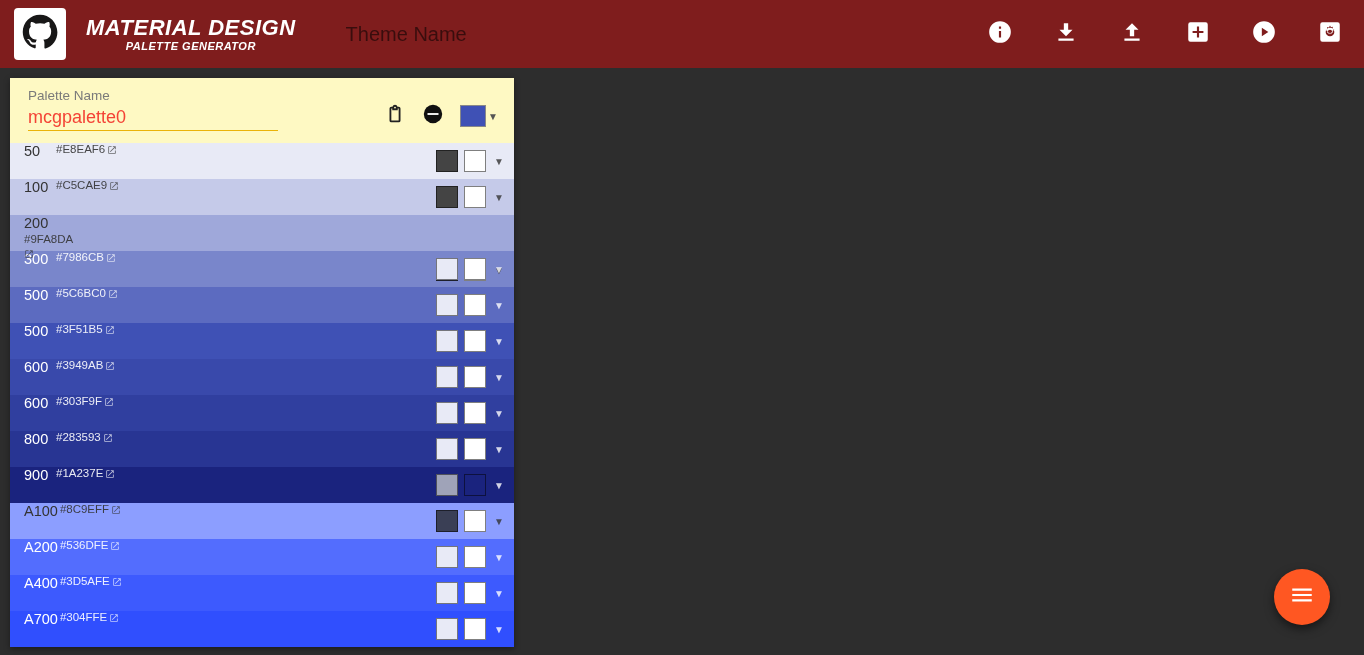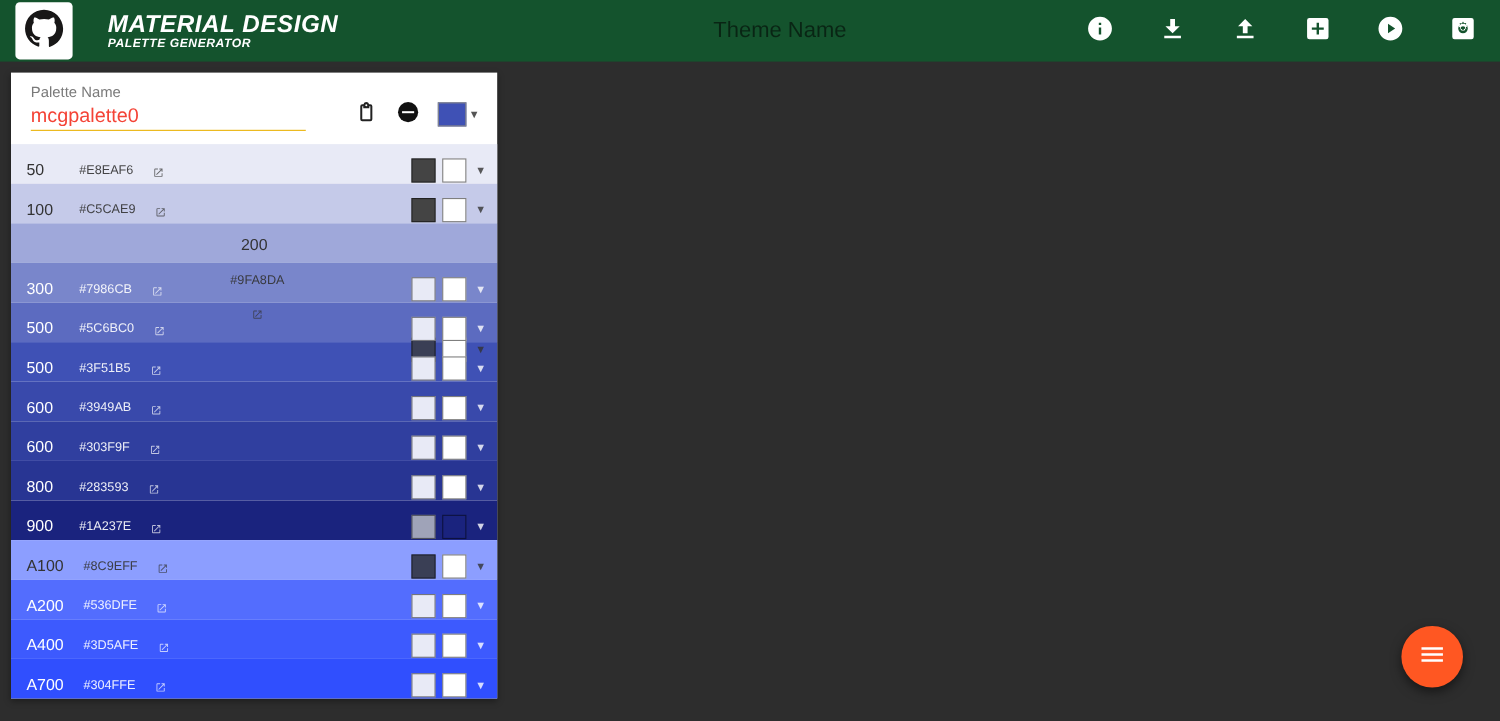--- a/index.html
+++ b/index.html
@@ -1,55 +1,55 @@
 <!DOCTYPE html>
 <html><head>
 <meta charset="utf-8">
 <style>
   * { box-sizing: border-box; margin: 0; padding: 0; }
   html, body { width: 1364px; height: 655px; overflow: hidden; font-family: "Helvetica Neue", Arial, sans-serif; }
   body { background: #2d2d2d; position: relative; }
 
   
   .header {
-    background: #14532d;
-    height: 56px;
+    background: #7f1d1d;
+    height: 68px;
     display: flex;
     align-items: center;
     padding: 0 20px 0 14px;
     color: #fff;
-    gap: 32px;
+    gap: 20px;
     position: relative;
     z-index: 10;
   }
   .github-box {
     width: 52px; height: 52px;
     background: #fff;
     border-radius: 4px;
     display: flex; align-items: center; justify-content: center;
     flex: none;
   }
   .github-box svg { width: 36px; height: 36px; }
   .brand { display: flex; flex-direction: column; line-height: 1; flex: none; }
   .brand .t1 { font-size: 22px; font-weight: 800; font-style: italic; letter-spacing: .5px; }
-  .brand .t2 { font-size: 11px; font-weight: 600; font-style: italic; letter-spacing: .5px; margin-top: 2px; }
+  .brand .t2 { font-size: 11px; font-weight: 600; font-style: italic; letter-spacing: .5px; margin-top: 2px; text-align: center; }
   .theme-name-wrap { flex: 1; padding-left: 30px; }
   .theme-name {
     background: transparent; border: none; outline: none;
-    font-size: 20px; color: #fff; width: 400px; text-align: right;
+    font-size: 20px; color: #fff; width: 400px;
   }
   .theme-name::placeholder { color: rgba(0,0,0,.55); font-weight: 400; }
   .hicons { display: flex; align-items: center; gap: 38px; margin-left: auto; }
   .hicon { width: 28px; height: 28px; color: #fff; cursor: pointer; display:flex;align-items:center;justify-content:center;}
   .hicon svg { width: 26px; height: 26px; fill: #fff; }
 
   
   .palette {
-    width: 442px;
-    background: #ffffff;
+    width: 504px;
+    background: #fef9c3;
     margin: 10px 0 0 10px;
     box-shadow: 0 2px 6px rgba(0,0,0,.4);
   }
   .palette-head {
     display: flex; align-items: flex-end;
     padding: 10px 16px 12px 18px;
     gap: 12px;
   }
   .pname-field { flex: 1; max-width: 250px; }
   .pname-label { font-size: 13.5px; color: #7a7a7a; display:block; margin-bottom: 2px;}
@@ -63,24 +63,24 @@
   .tool svg { width: 22px; height: 22px; }
   .base-swatch {
     display:flex; align-items:center; gap:2px; cursor:pointer;
   }
   .base-swatch .sw { width: 26px; height: 22px; border:1px solid #888;}
   .caret { font-size: 10px; color:#555; }
 
   
   .row {
     height: 36px;
-    display: flex; align-items: center;
-    padding: 12px 8px 0 14px;
+    display: flex; 
+    padding: 0 8px 0 14px;
     font-size: 13px;
-    gap: 18px;
+    gap: 2px;
   }
   .row .shade { font-size: 14.5px; font-weight: 400; min-width: 30px; }
   .row .hex { font-size: 11.5px; opacity: .9; }
   .row .link-ic { width: 10px; height: 10px; opacity:.7; }
   .row .link-ic svg { width:10px; height:10px; }
   .row-tools { margin-left: auto; display:flex; align-items:center; gap:6px;}
   .swatch { width: 22px; height: 22px; border:1px solid rgba(0,0,0,.5); cursor:pointer;}
   .mini-caret { font-size: 10px; color: inherit; opacity:.8; cursor:pointer; padding:0 2px;}
 
   

